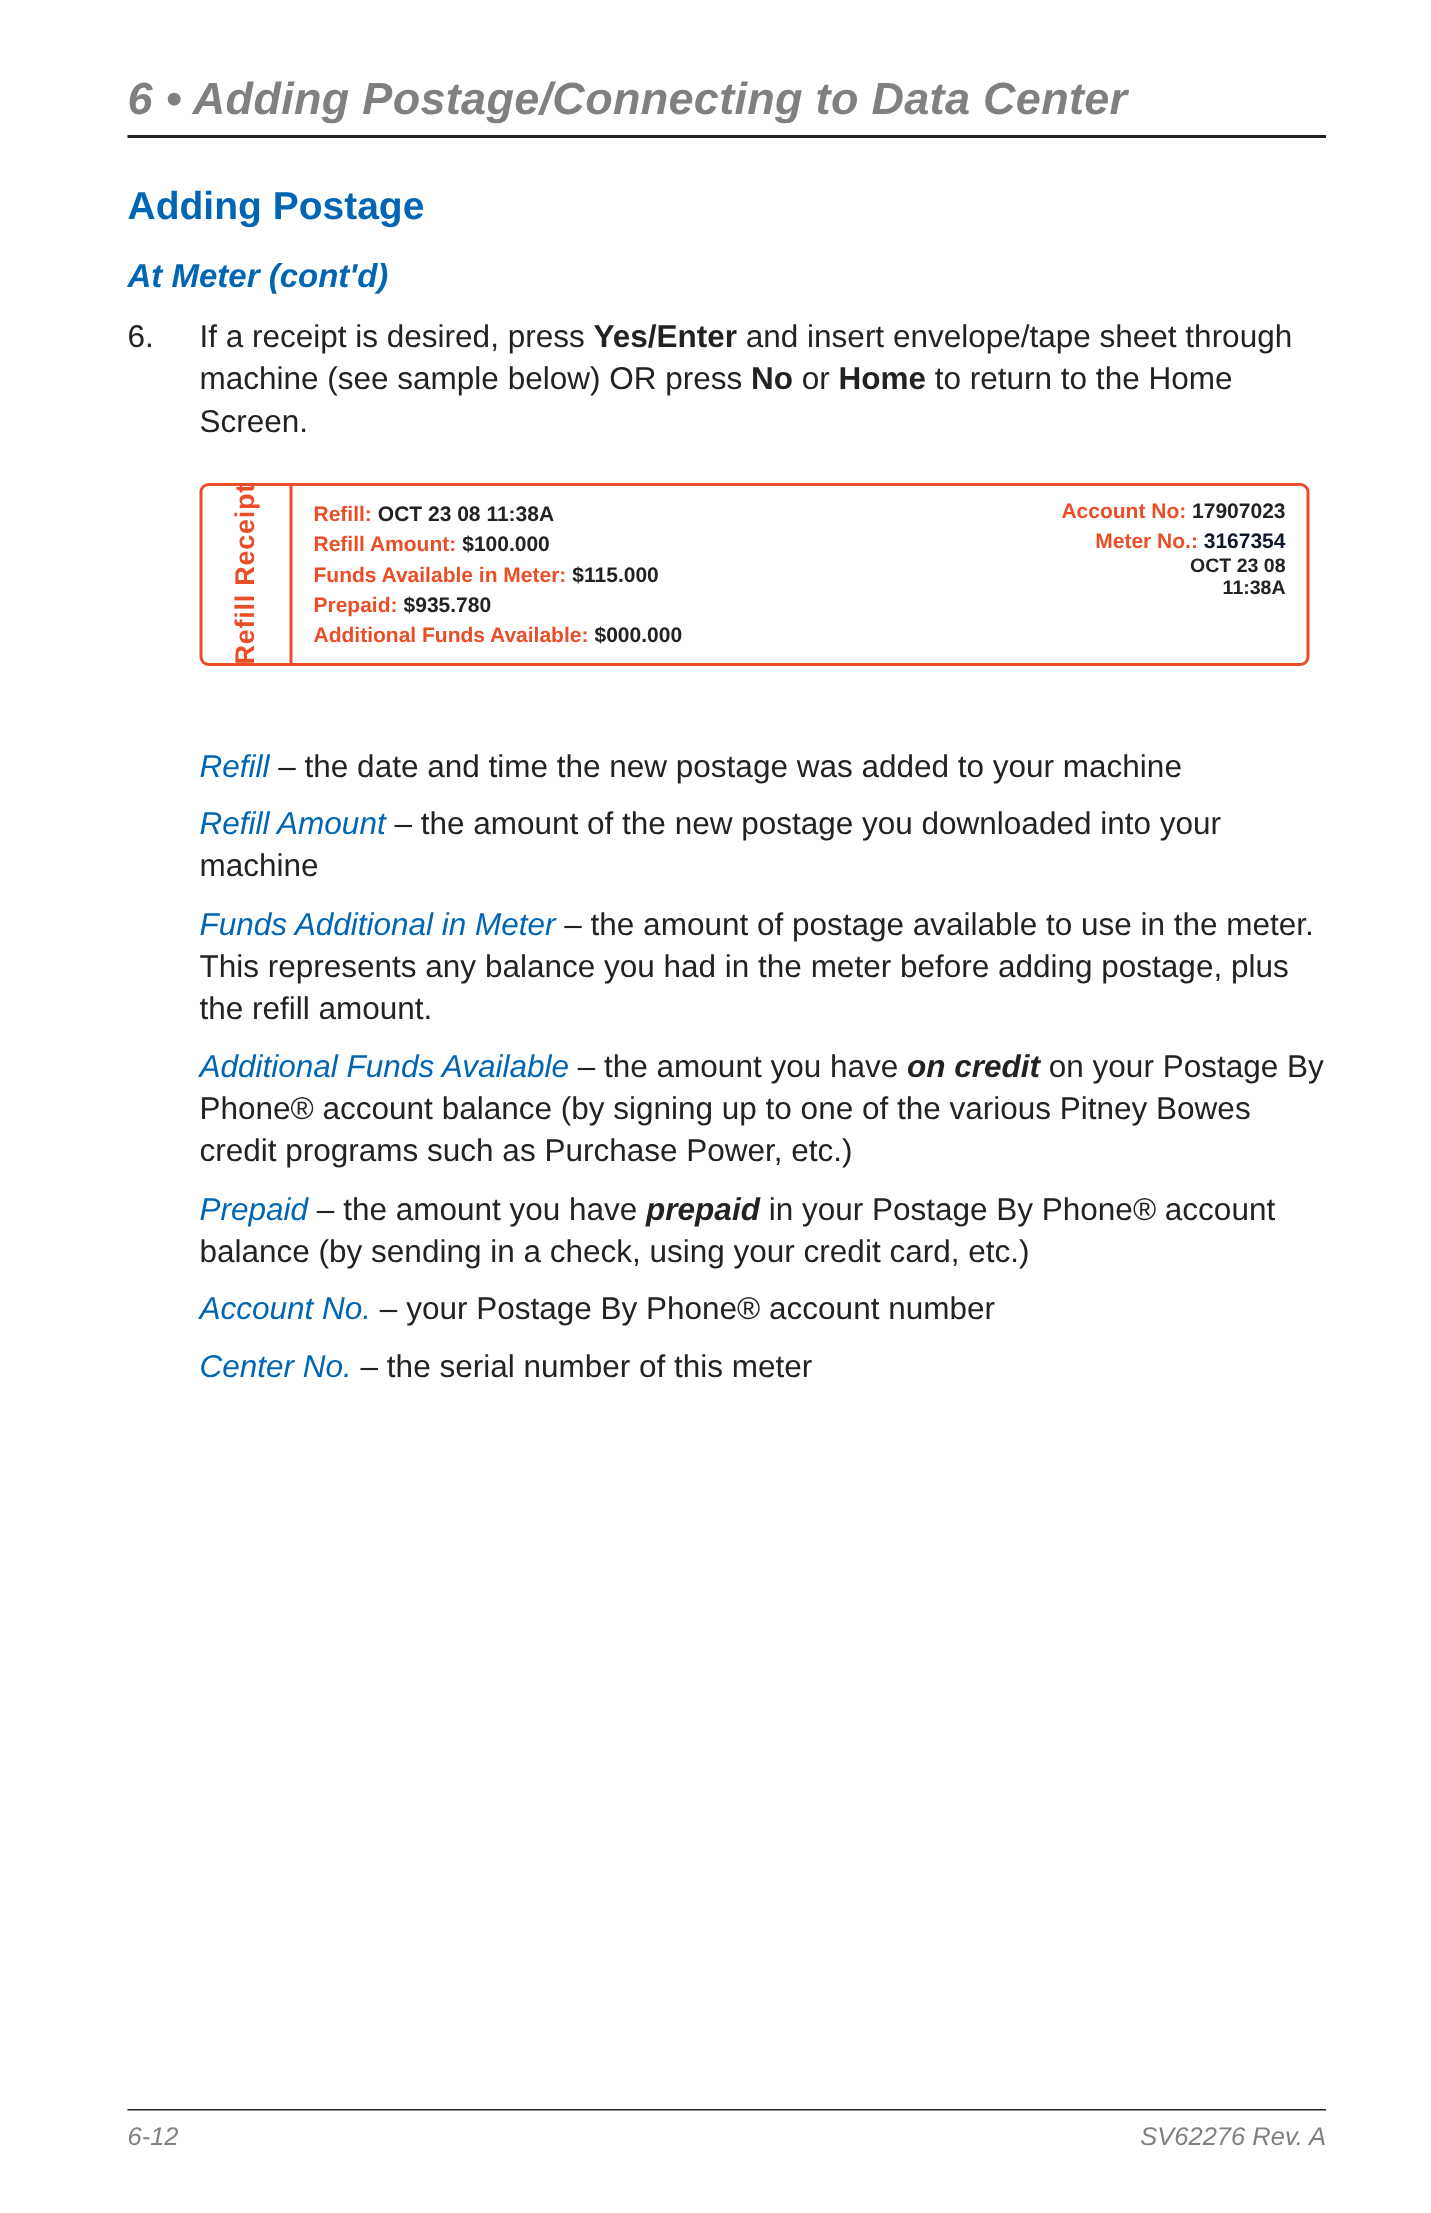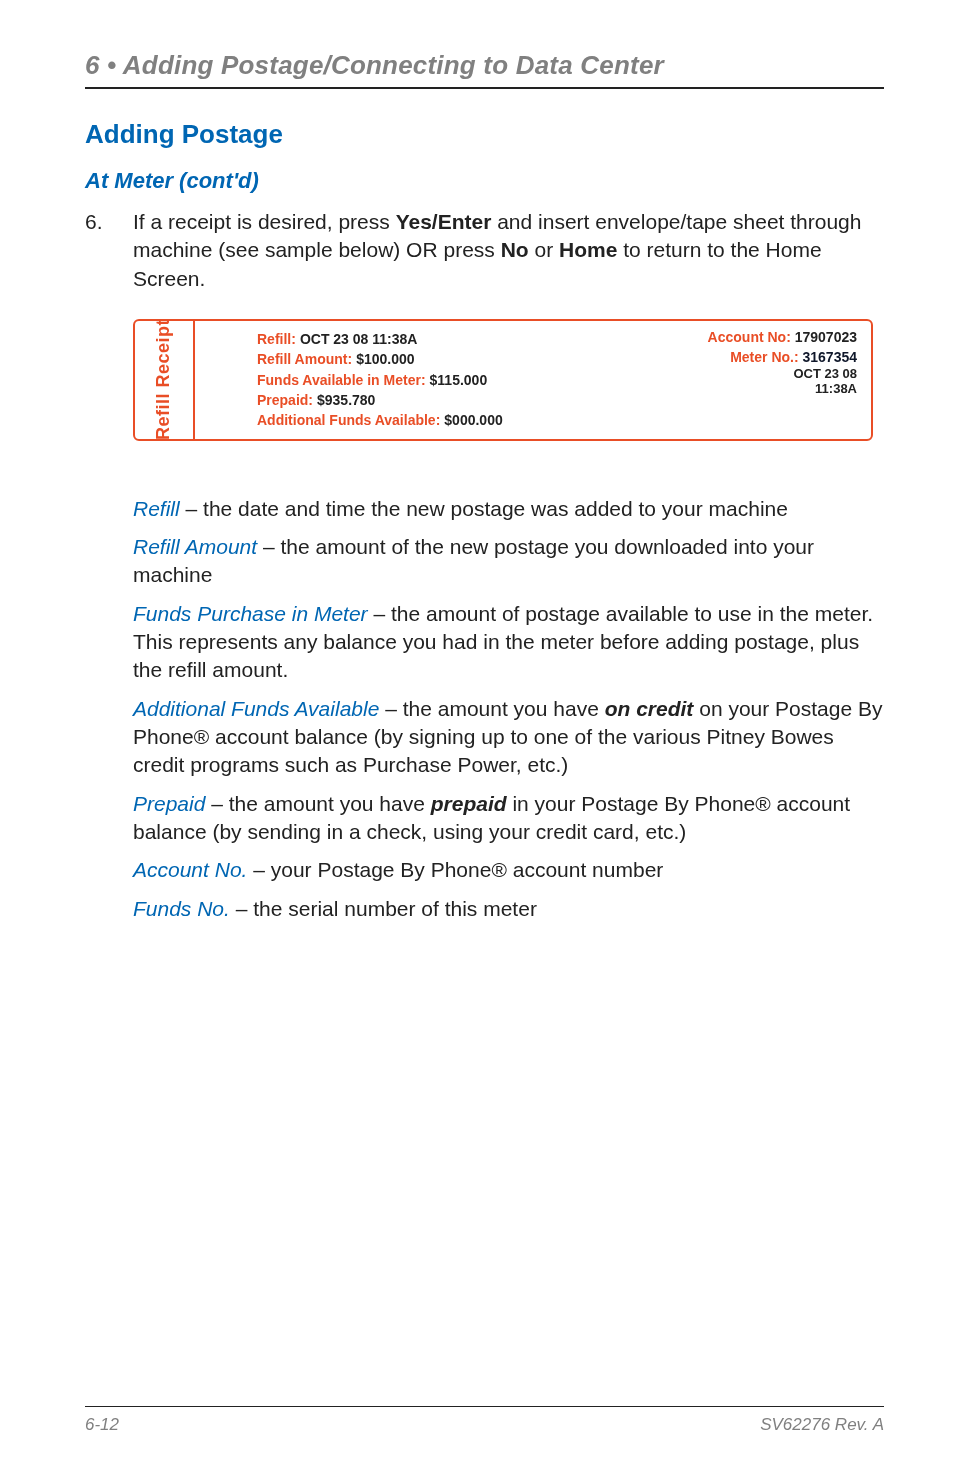--- a/index.html
+++ b/index.html
@@ -1,29 +1,29 @@
 <!DOCTYPE html>
 <html><head>
 <meta charset="utf-8">
 <style>
   * { box-sizing: border-box; margin: 0; padding: 0; }
   html, body { width: 954px; height: 1475px; background: #fff; font-family: Arial, Helvetica, sans-serif; color: #222; }
   .page { padding: 50px 70px 40px 85px; display: flex; flex-direction: column; min-height: 1475px; }
-  .chapter-title { font-size: 26px; font-style: italic; font-weight: bold; color: #808080; margin-bottom: 6px; letter-spacing: 0.2px; }
+  .chapter-title { font-size: 30px; font-style: italic; font-weight: bold; color: #808080; margin-bottom: 6px; letter-spacing: 0.2px; }
   .hr { border: none; border-top: 2px solid #222; margin-bottom: 30px; }
   .section-title { font-size: 26px; font-weight: bold; color: #0066b3; margin-bottom: 18px; }
   .subsection { font-size: 22px; font-weight: bold; font-style: italic; color: #0066b3; margin-bottom: 14px; }
   .numbered { display: flex; gap: 20px; font-size: 21px; line-height: 1.35; margin-bottom: 18px; }
   .numbered .num { flex: 0 0 28px; }
   .receipt-wrap { margin: 8px 0 20px 48px; border: 2px solid #e94e26; border-radius: 6px; display: flex; overflow: hidden; width: 740px; }
   .receipt-side { width: 60px; border-right: 2px solid #e94e26; display: flex; align-items: center; justify-content: center; }
   .receipt-side span { transform: rotate(-90deg); white-space: nowrap; font-weight: bold; color: #e94e26; font-size: 18px; letter-spacing: 0.5px; }
   .receipt-body { flex: 1; padding: 8px 14px; font-family: Arial, sans-serif; font-size: 14px; color: #222; position: relative; }
   .rline { display: flex; line-height: 1.45; }
-  .rlabel { color: #e94e26; font-weight: bold; margin-left: 48px; }
+  .rlabel { color: #e94e26; font-weight: bold; }
   .rval { color: #222; font-weight: bold; margin-left: 4px; }
   .racc { position: absolute; right: 14px; top: 8px; text-align: right; color: #e94e26; font-weight: bold; font-size: 14px; }
   .racc .v { color: #222; }
   .rmeter { position: absolute; right: 14px; top: 28px; text-align: right; font-weight: bold; font-size: 14px; line-height: 1.2; }
   .rmeter .lbl { color: #e94e26; }
   .rmeter .v { color: #0f172a; }
   .rmeter .sub { color: #222; font-size: 13px; display: block; }
   .defs { margin-left: 48px; margin-top: 34px; }
   .def { font-size: 21px; line-height: 1.35; margin-bottom: 10px; }
   .term { color: #0066b3; font-style: italic; }
@@ -79,24 +79,24 @@
       <div class="rline">
           <span class="rlabel">Additional Funds Available:</span>
           <span class="rval"> $000.000</span>
         </div>
     </div>
   </div>
 
   <div class="defs">
     <div class="def"><span class="term">Refill</span><span> – </span><span>the date and time the new postage was added to your machine</span></div>
     <div class="def"><span class="term">Refill Amount</span><span> – </span><span>the amount of the new postage you downloaded into your machine</span></div>
-    <div class="def"><span class="term">Funds Purchase in Meter</span><span> – </span><span>the amount of postage available to use in the meter. This represents any balance you had in the meter before adding postage, plus the refill amount.</span></div>
+    <div class="def"><span class="term">Funds Additional in Meter</span><span> – </span><span>the amount of postage available to use in the meter. This represents any balance you had in the meter before adding postage, plus the refill amount.</span></div>
     <div class="def"><span class="term">Additional Funds Available</span><span> – </span><span>the amount you have </span><span class="bold-it">on credit</span><span> on your Postage By Phone® account balance (by signing up to one of the various Pitney Bowes credit programs such as Purchase Power, etc.)</span></div>
     <div class="def"><span class="term">Prepaid</span><span> –  </span><span>the amount you have </span><span class="bold-it">prepaid</span><span> in your Postage By Phone® account balance (by sending in a check, using your credit card, etc.)</span></div>
     <div class="def"><span class="term">Account No.</span><span> – </span><span>your Postage By Phone® account number</span></div>
-    <div class="def"><span class="term">Funds No.</span><span> – </span><span>the serial number of this meter</span></div>
+    <div class="def"><span class="term">Center No.</span><span> – </span><span>the serial number of this meter</span></div>
   </div>
 
   <div class="footer">
     <span>6-12</span>
     <span>SV62276 Rev. A</span>
   </div>
 </div>
 
 </body></html>

